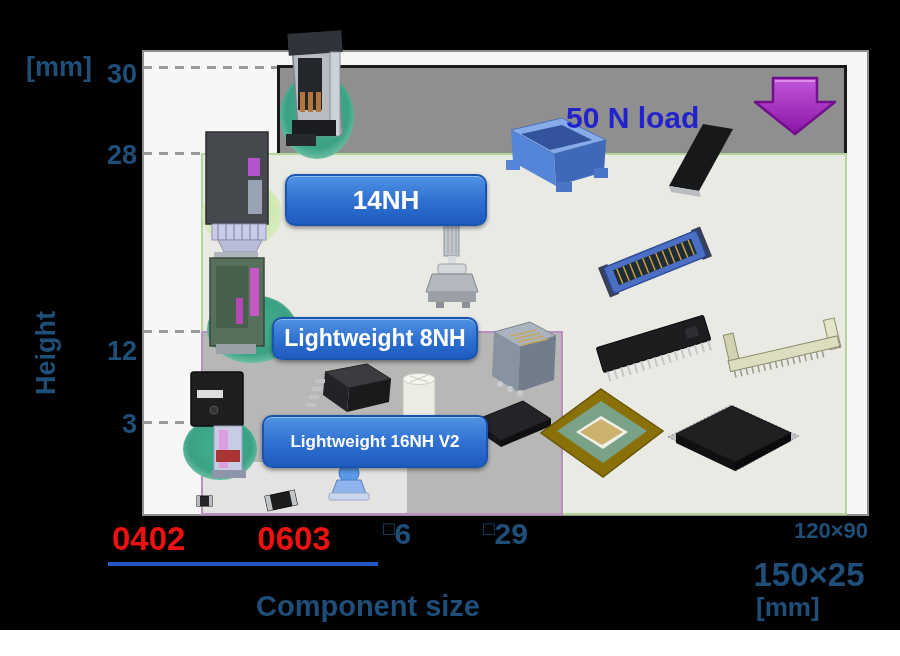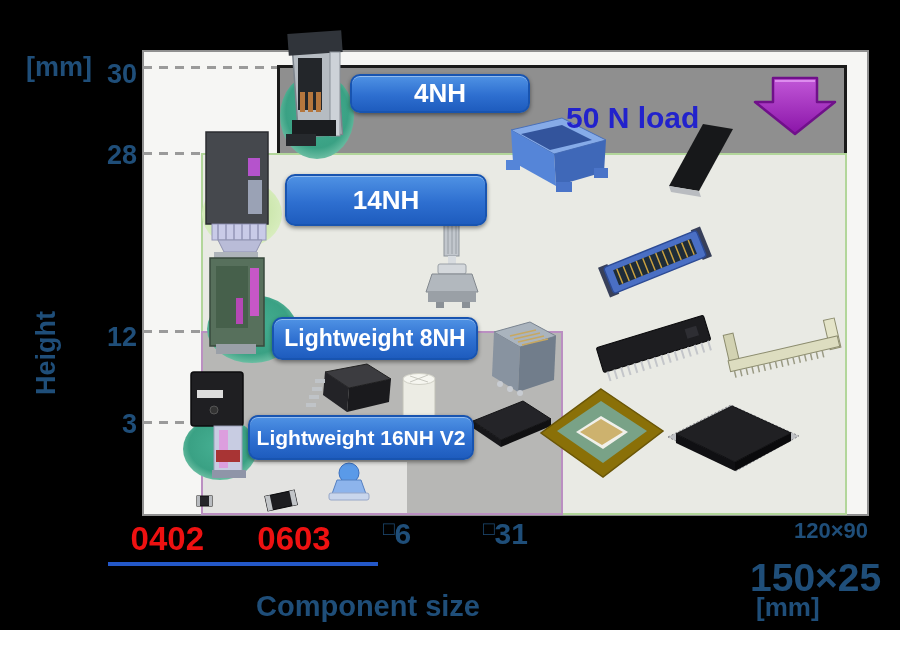--- a/index.html
+++ b/index.html
@@ -28,21 +28,21 @@
                 font-size:27px;transform:rotate(-90deg);}
 
   
   .nbtn{display:flex;align-items:center;justify-content:center;color:#fff;font-weight:bold;
         background:linear-gradient(#4f92e4 0%,#2e6fd0 55%,#1e5cbe 100%);
         border:2px solid #1854b0;border-radius:10px;box-sizing:border-box;
         box-shadow:0 2px 4px rgba(0,0,0,.45), inset 0 1px 0 rgba(255,255,255,.4);}
   .btn-4nh{left:350px;top:74px;width:180px;height:39px;font-size:26px;}
   .btn-14nh{left:285px;top:174px;width:202px;height:52px;font-size:26px;}
   .btn-8nh{left:272px;top:317px;width:206px;height:43px;font-size:23px;}
-  .btn-16nh{left:248px;top:415px;width:226px;height:45px;font-size:21px;}
+  .btn-16nh{left:262px;top:415px;width:226px;height:53px;font-size:17px;}
 
   .load-note{left:566px;top:76px;font-size:30px;font-weight:bold;color:#2222cc;margin-top:25px;}
 
   
   .xred{color:#ee1111;font-weight:bold;font-size:33px;}
   .xblue{color:#1f4e79;font-weight:bold;font-size:30px;}
   .sqpre{font-size:19px;vertical-align:9px;font-weight:bold;}
   .redline{left:108px;top:562px;width:270px;height:4px;background:#2458c8;}
   .xlabel{left:250px;top:590px;width:236px;text-align:center;font-size:29px;}
   .xunit{left:756px;top:592px;font-size:26px;}
@@ -238,41 +238,40 @@
       <polygon points="337,480 361,480 366,494 332,494" fill="#8db4ec" stroke="#5580c0" stroke-width="1"></polygon>
       <rect x="329" y="493" width="40" height="7" rx="2" fill="#c9d6ec" stroke="#98a8c8" stroke-width="1"></rect>
     </g>
 
     <g>
       <polygon points="773,78 817,78 817,102 835,102 795,134 755,102 773,102" fill="url(#gArrow)" stroke="#70108a" stroke-width="2.5" stroke-linejoin="round"></polygon>
       <path d="M775 81 h40" stroke="#dd8cee" stroke-width="2"></path>
     </g>
   </svg>
 
-  <div class="abs nbtn btn-4nh">4NH</div>
   <div class="abs nbtn btn-14nh">14NH</div>
   <div class="abs nbtn btn-8nh">Lightweight 8NH</div>
   <div class="abs nbtn btn-16nh">Lightweight 16NH V2</div>
 
   <div class="abs load-note">50 N load</div>
 
   <div class="abs blue yunit" style="left:26px;top:52px;">[mm]</div>
   <div class="abs blue ytick" style="left:92px;top:56px;">30</div>
   <div class="abs blue ytick" style="left:92px;top:137px;">28</div>
-  <div class="abs blue ytick" style="left:92px;top:319px;">12</div>
+  <div class="abs blue ytick" style="left:92px;top:333px;">12</div>
   <div class="abs blue ytick" style="left:92px;top:406px;">3</div>
   <div class="abs blue height-label">Height</div>
 
-  <div class="abs xred" style="left:112px;top:520px;width:92px;text-align:right;">0402</div>
+  <div class="abs xred" style="left:112px;top:520px;width:92px;text-align:left;">0402</div>
   <div class="abs xred" style="left:248px;top:520px;width:92px;text-align:center;">0603</div>
   <div class="abs redline"></div>
 
   <div class="abs xblue" style="left:383px;top:517px;"><span class="sqpre">□</span><span>6</span></div>
-  <div class="abs xblue" style="left:483px;top:517px;"><span class="sqpre">□</span><span>31</span></div>
+  <div class="abs xblue" style="left:483px;top:517px;"><span class="sqpre">□</span><span>29</span></div>
 
   <div class="abs xblue" style="left:750px;top:518px;width:118px;text-align:right;font-size:22px;">120×90</div>
-  <div class="abs xblue" style="left:750px;top:556px;width:118px;text-align:center;font-size:39px;">150×25</div>
+  <div class="abs xblue" style="left:750px;top:556px;width:118px;text-align:center;font-size:33px;">150×25</div>
   <div class="abs xblue xunit">[mm]</div>
 
   <div class="abs xblue xlabel">Component size</div>
 
   <div class="abs bottom-strip"></div>
 </div>
 
 </body></html>

